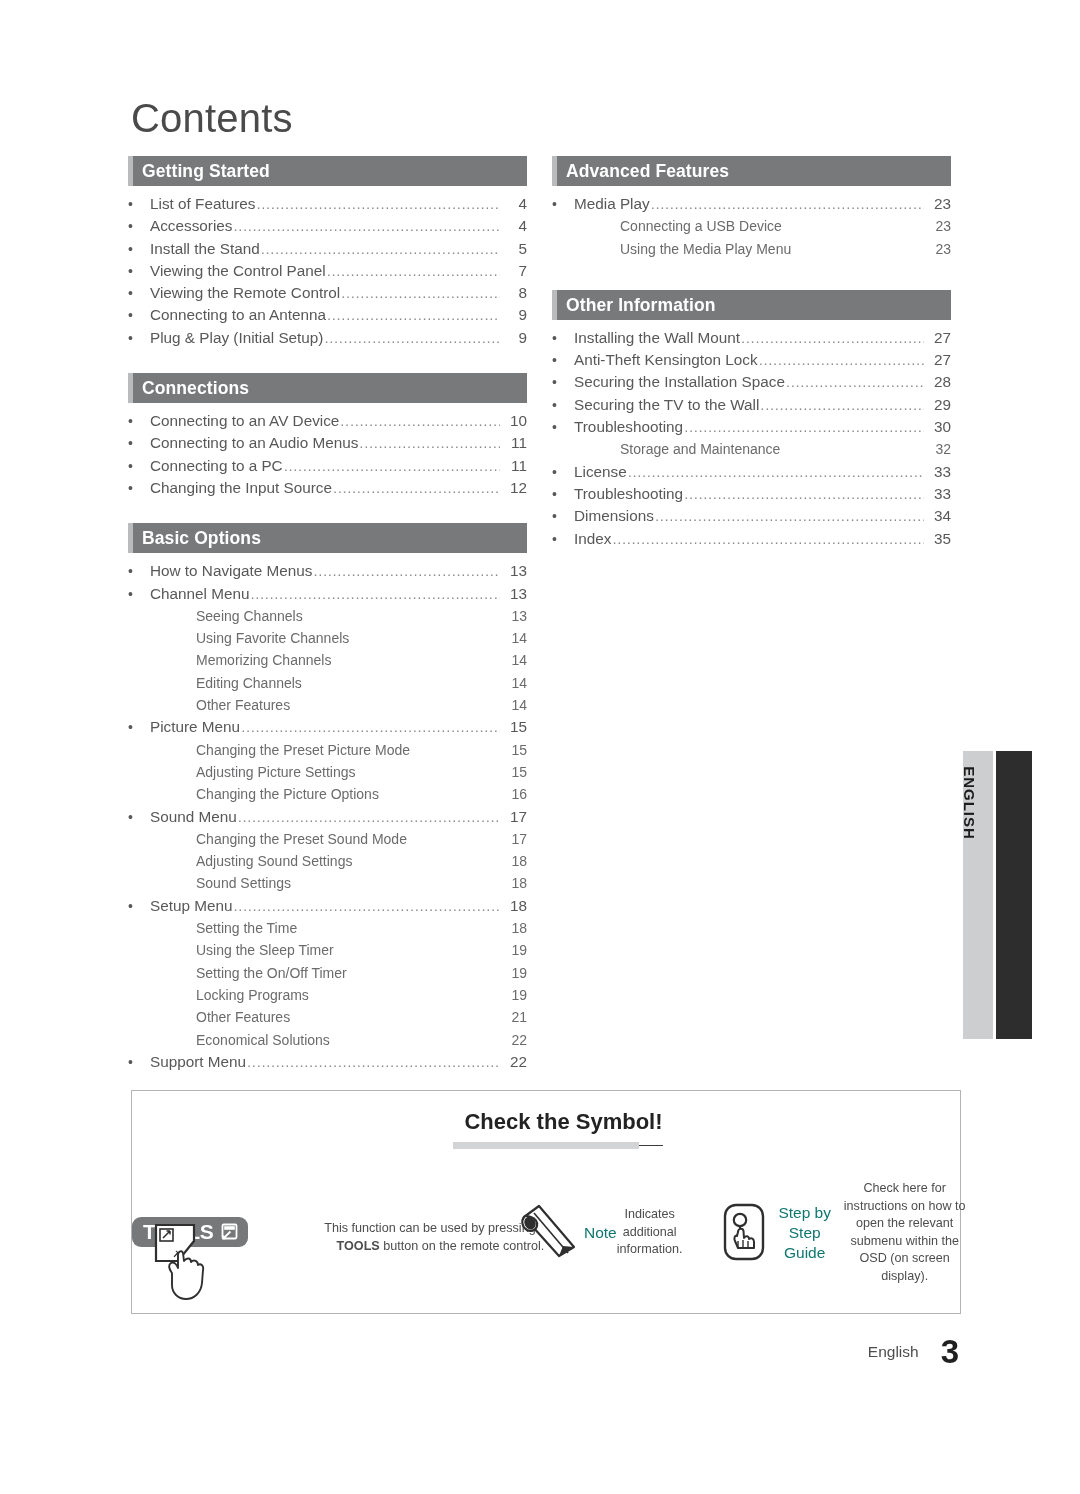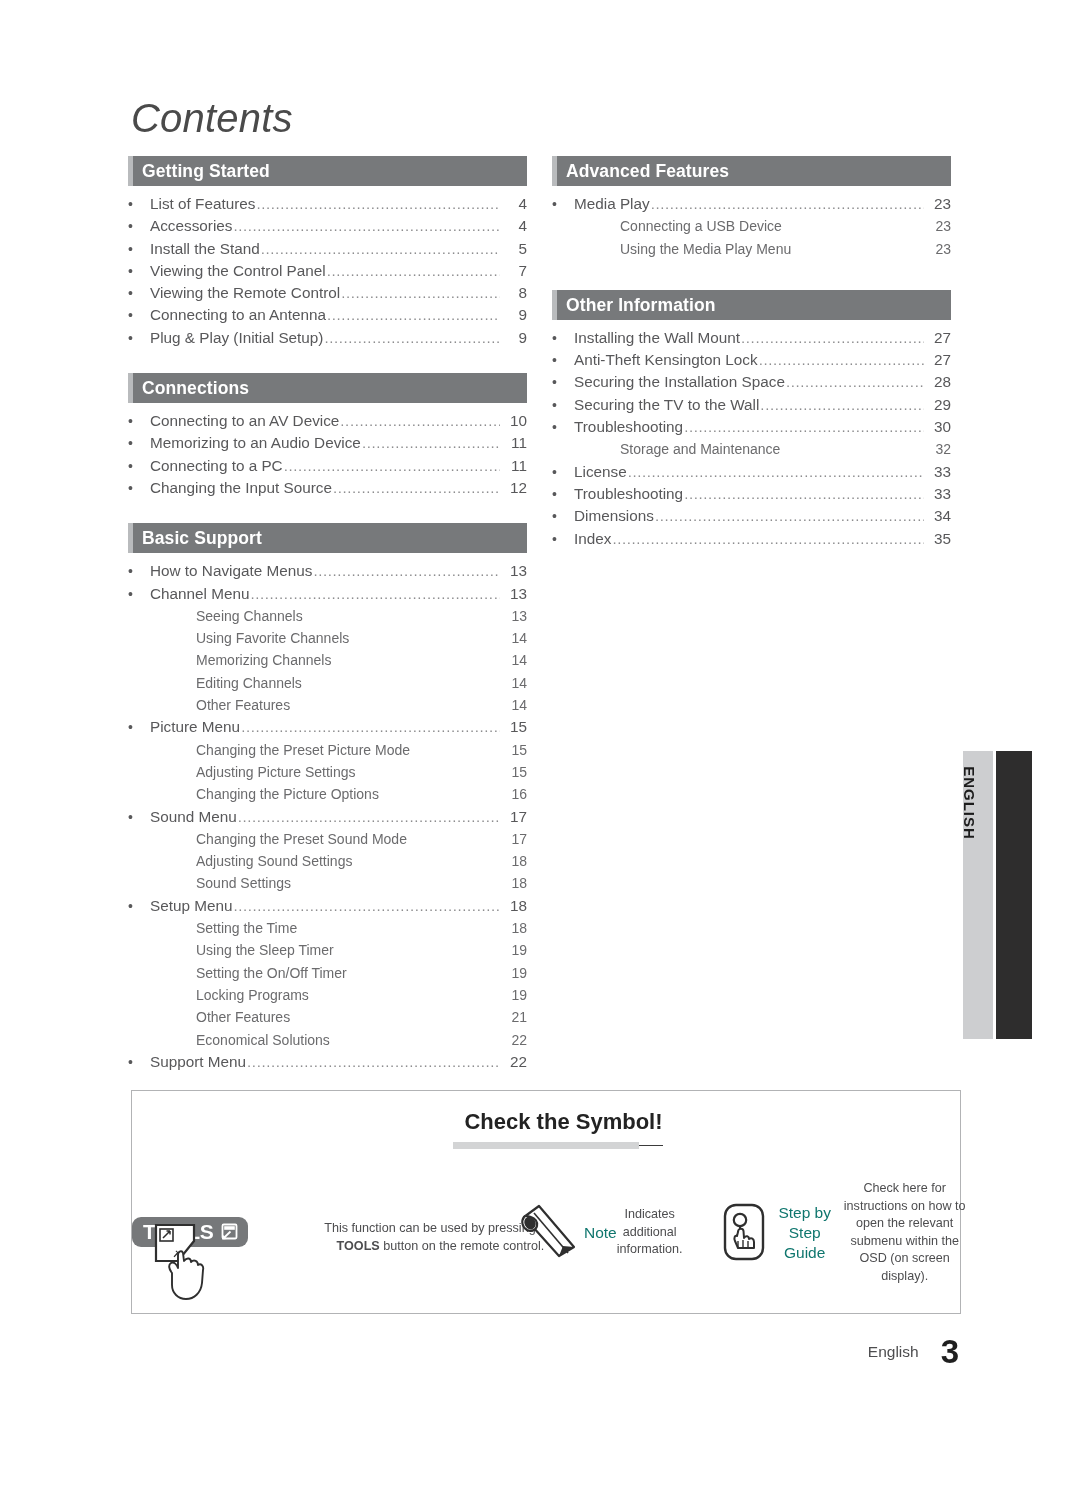--- a/index.html
+++ b/index.html
@@ -18,21 +18,20 @@
 
   
   .page-title {
     position: absolute;
     left: 131px;
     top: 96px;
     font-size: 40px;
     font-weight: 400;
     color: #4a4a4a;
     letter-spacing: 0.2px;
-    font-style: italic;
   }
 
   
   .col {
     position: absolute;
     width: 399px;
   }
   .col-left  { left: 128px; top: 156px; }
   .col-right { left: 552px; top: 156px; }
 
@@ -330,40 +329,40 @@
     </div>
     <ul class="toc">
       <li class="toc-row lvl1">
         <span class="bullet">•</span>
         <span class="toc-label">Connecting to an AV Device</span>
         <span class="leader">.........................................................................................</span>
         <span class="toc-page">10</span>
       </li>
       <li class="toc-row lvl1">
         <span class="bullet">•</span>
-        <span class="toc-label">Memorizing to an Audio Device</span>
+        <span class="toc-label">Connecting to an Audio Menus</span>
         <span class="leader">.........................................................................................</span>
         <span class="toc-page">11</span>
       </li>
       <li class="toc-row lvl1">
         <span class="bullet">•</span>
         <span class="toc-label">Connecting to a PC</span>
         <span class="leader">.........................................................................................</span>
         <span class="toc-page">11</span>
       </li>
       <li class="toc-row lvl1">
         <span class="bullet">•</span>
         <span class="toc-label">Changing the Input Source</span>
         <span class="leader">.........................................................................................</span>
         <span class="toc-page">12</span>
       </li>
     </ul>
     <div class="sec-gap"></div>
     <div class="sec-head">
-      <div class="sec-head-label">Basic Support</div>
+      <div class="sec-head-label">Basic Options</div>
     </div>
     <ul class="toc">
       <li class="toc-row lvl1">
         <span class="bullet">•</span>
         <span class="toc-label">How to Navigate Menus</span>
         <span class="leader">.........................................................................................</span>
         <span class="toc-page">13</span>
       </li>
       <li class="toc-row lvl1">
         <span class="bullet">•</span>

